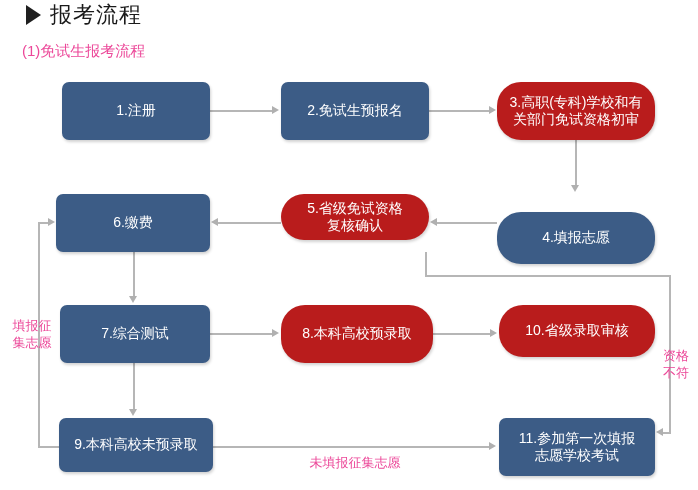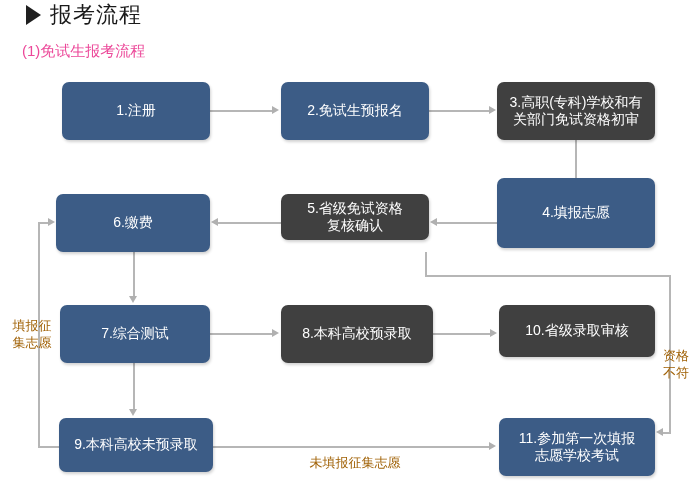--- a/index.html
+++ b/index.html
@@ -62,21 +62,21 @@
     align-items: center;
     justify-content: center;
     text-align: center;
     color: #ffffff;
     font-size: 14px;
     line-height: 1.25;
     padding: 2px 6px;
     box-shadow: 1px 2px 3px rgba(0,0,0,0.18);
   }
   .node.blue  { background: #3c5c86; }
-  .node.red   { background: #404040; }
+  .node.red   { background: #b91c1c; border-radius: 24px; }
   .node .txt { display: block; white-space: pre-line; }
 
   
   .edge {
     position: absolute;
     background: #b6b6b6;
   }
   .edge.h { height: 1.6px; }
   .edge.v { width: 1.6px; }
 
@@ -96,21 +96,21 @@
   }
   .arrow.down {
     border-top: 7px solid #b0b0b0;
     border-left: 4.5px solid transparent;
     border-right: 4.5px solid transparent;
   }
 
   
   .edge-label {
     position: absolute;
-    color: #a16207;
+    color: #ec4899;
     font-size: 13px;
     line-height: 1.3;
     text-align: center;
     white-space: pre-line;
   }
 </style>
 </head>
 <body>
 
 <div id="stage">
@@ -173,21 +173,21 @@
 
   <div class="node blue" style="left:281px; top:82px; width:148px; height:58px;">
     <span class="txt">2.免试生预报名</span>
   </div>
 
   <div class="node red" style="left:497px; top:82px; width:158px; height:58px;">
     <span class="txt">3.高职(专科)学校和有
 关部门免试资格初审</span>
   </div>
 
-  <div class="node blue" style="left:497px; top:178px; width:158px; height:70px;">
+  <div class="node blue" style="left:497px; top:212px; width:158px; height:52px;border-radius:24px;">
     <span class="txt">4.填报志愿</span>
   </div>
 
   <div class="node red" style="left:281px; top:194px; width:148px; height:46px;">
     <span class="txt">5.省级免试资格
 复核确认</span>
   </div>
 
   <div class="node blue" style="left:56px; top:194px; width:154px; height:58px;">
     <span class="txt">6.缴费</span>

